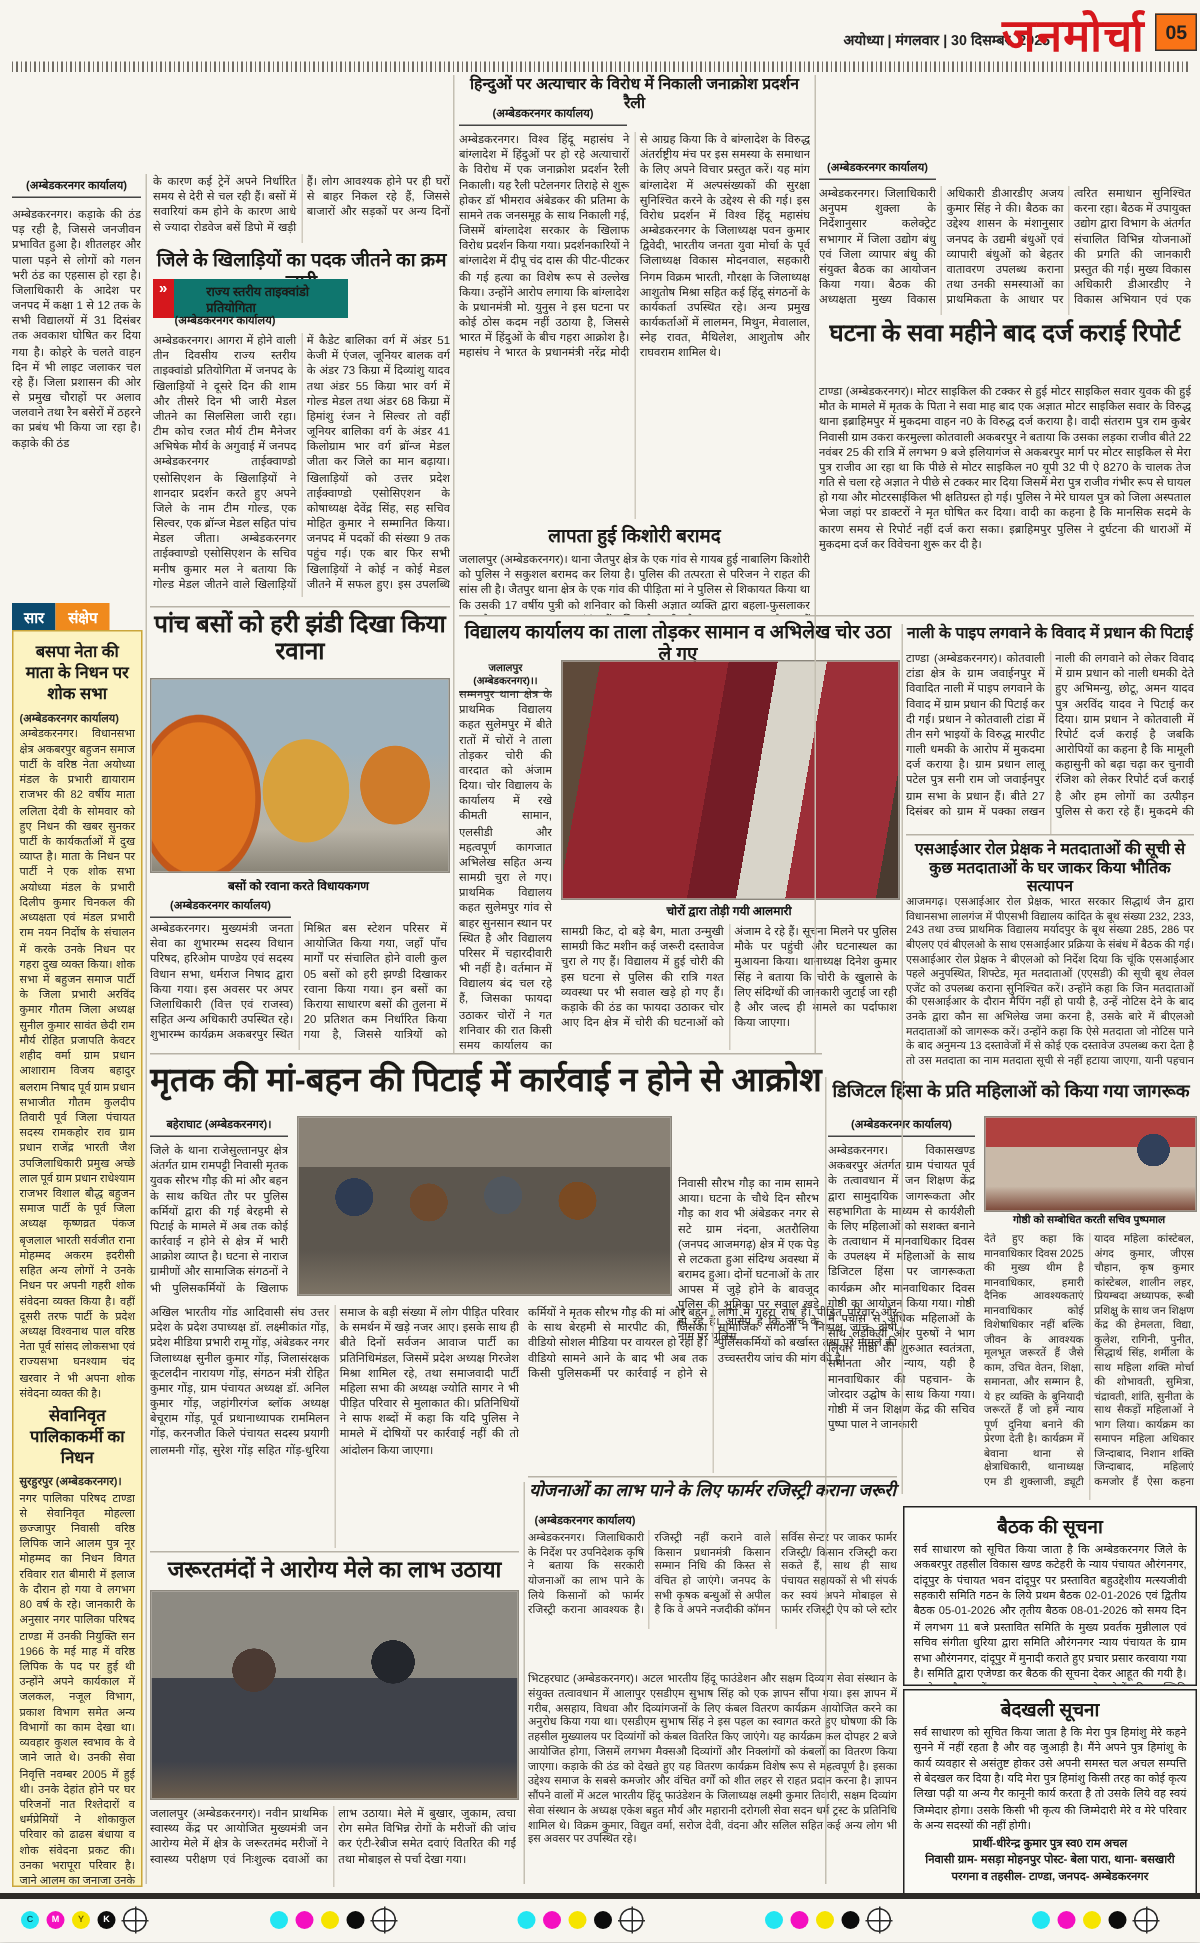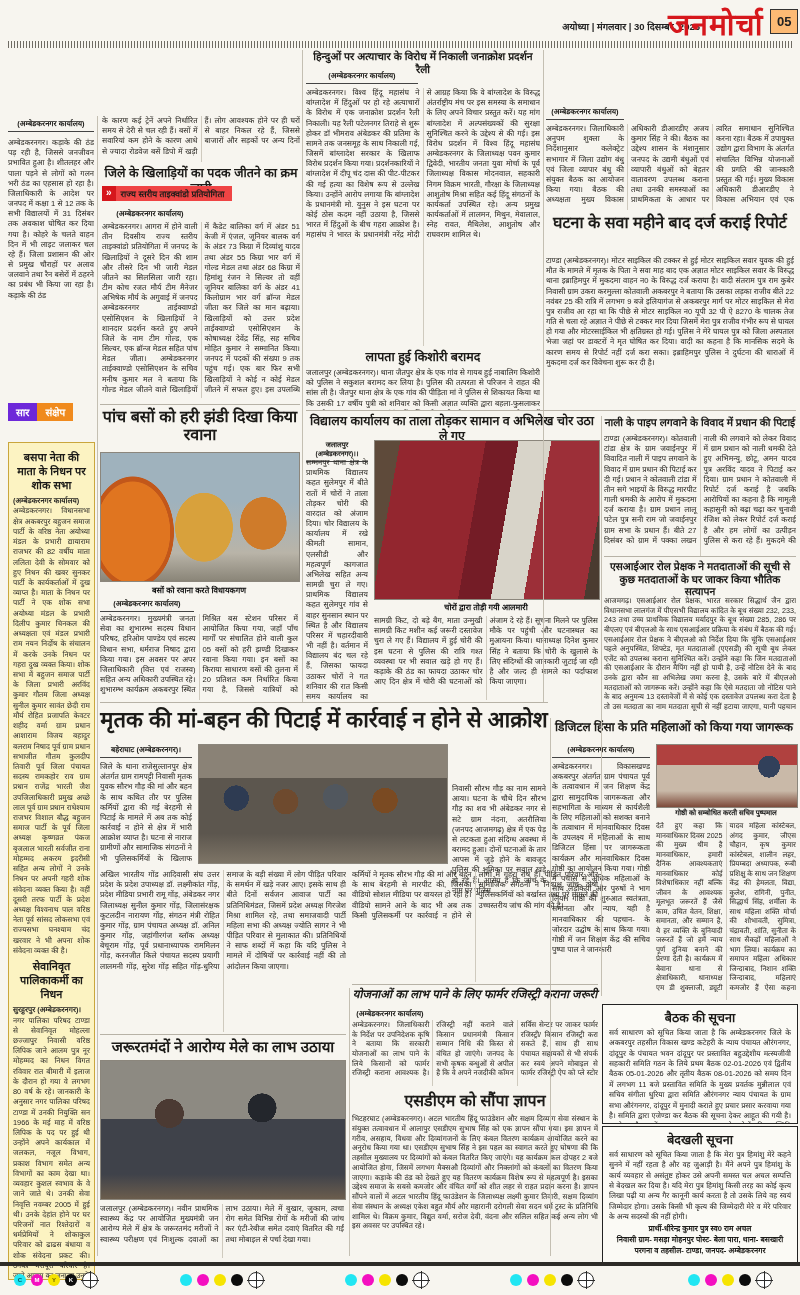--- a/index.html
+++ b/index.html
@@ -5,43 +5,43 @@
   html,body{margin:0;padding:0;}
   body{background:#d8d5cd;font-family:"Liberation Sans","DejaVu Sans",sans-serif;}
   .page{position:relative;width:800px;height:1295px;margin:0 auto;background:#f7f5ef;overflow:hidden;
         box-shadow:0 0 6px rgba(0,0,0,.4);color:#1c1b18;}
   .abs{position:absolute;}
   
   .hdr-region{background:#d6171c;color:#fff;font-weight:800;font-size:19px;padding:3px 14px;display:inline-block;}
   .hdr-section{background:#111;color:#fff;font-weight:800;font-size:19px;padding:3px 26px;display:inline-block;}
   .hdr-edition{font-size:9.5px;font-weight:700;color:#222;}
   .hdr-masthead{color:#d6171c;font-size:30px;font-weight:800;letter-spacing:1px;line-height:1;}
-  .hdr-pageno{border:1.5px solid #333;font-size:13px;font-weight:800;padding:4px 6px;color:#222;background:#fdba74;}
+  .hdr-pageno{border:1.5px solid #333;font-size:13px;font-weight:800;padding:4px 6px;color:#222;background:#f97316;}
   .stripe{background:repeating-linear-gradient(90deg,#57534b 0 1px,transparent 1px 3px);opacity:.85;}
   
   .hl-xl{font-size:27px;line-height:1.12;font-weight:800;text-align:center;}
   .hl-lg{font-size:19px;line-height:1.15;font-weight:800;text-align:center;}
   .hl-md{font-size:16px;line-height:1.15;font-weight:800;text-align:center;}
   .hl-sm{font-size:12.5px;line-height:1.2;font-weight:800;text-align:center;}
   .hl-xs{font-size:10.5px;line-height:1.2;font-weight:800;text-align:center;}
   .dateline{font-size:7.5px;font-weight:700;text-align:center;border-bottom:1px solid #444;padding-bottom:3px;}
   .body-txt{font-size:7.6px;line-height:1.34;text-align:justify;color:#26241f;overflow:hidden;}
   .cols-2{column-count:2;column-gap:7px;column-rule:1px solid #cfcabe;}
   .cols-3{column-count:3;column-gap:7px;column-rule:1px solid #cfcabe;}
   .caption{font-size:8px;font-weight:700;text-align:center;color:#111;}
   .photo{border:1px solid #8b867c;}
   .vline{background:#c4bfb2;width:1px;}
   .hline{background:#b7b2a6;height:1px;}
   
   .kick{display:flex;align-items:stretch;}
   .kick-arrow{background:#d6171c;color:#fff;font-weight:800;font-size:10px;padding:1px 4px;}
-  .kick-label{background:#ef4444;font-weight:800;font-size:8.5px;padding:2px 5px;flex:1;}
-  
-  .side-wrap{background:#fcf3c2;border:1px solid #caa63c;padding:4px 4px 6px 4px;margin-top:21px;}
-  .tag-blue{background:#6d28d9;color:#fff;font-weight:800;font-size:10px;padding:2px 8px;display:inline-block;}
+  .kick-label{background:#0f766e;font-weight:800;font-size:8.5px;padding:2px 22px;flex:1;}
+  
+  .side-wrap{background:#fcf3c2;border:1px solid #caa63c;padding:4px 4px 6px 4px;}
+  .tag-blue{background:#0c4a6e;color:#fff;font-weight:800;font-size:10px;padding:2px 8px;display:inline-block;}
   .tag-orange{background:#f08a1d;color:#fff;font-weight:800;font-size:10px;padding:2px 8px;display:inline-block;}
   .side-hl{font-size:11px;font-weight:800;text-align:center;line-height:1.25;margin:4px 0;}
   .side-body{font-size:7.4px;line-height:1.38;text-align:justify;color:#2b2a26;}
   
   .notice{border:1.5px solid #222;background:#fbfaf5;padding:4px 6px;}
   .notice-title{font-size:12.5px;font-weight:800;text-align:center;margin-bottom:2px;}
   .notice-body{font-size:7.4px;line-height:1.4;text-align:justify;}
   .sig{font-size:7.6px;font-weight:800;text-align:center;line-height:1.45;}
   
   .ph-bus{background:
@@ -162,21 +162,20 @@
   <div class="abs body-txt cols-2" style="left:656px;top:822px;width:140px;height:178px;font-size:7.1px;">देते हुए कहा कि मानवाधिकार दिवस 2025 की मुख्य थीम है मानवाधिकार, हमारी दैनिक आवश्यकताएं मानवाधिकार कोई विशेषाधिकार नहीं बल्कि जीवन के आवश्यक मूलभूत जरूरतें हैं जैसे काम, उचित वेतन, शिक्षा, समानता, और सम्मान है, ये हर व्यक्ति के बुनियादी जरूरतें हैं जो हमें न्याय पूर्ण दुनिया बनाने की प्रेरणा देती है। कार्यक्रम में बेवाना थाना से क्षेत्राधिकारी, थानाध्यक्ष एम डी शुक्लाजी, ड्यूटी यादव महिला कांस्टेबल, अंगद कुमार, जीएस चौहान, कृष कुमार कांस्टेबल, शालीन लहर, प्रियम्बदा अध्यापक, रूबी प्रशिक्षु के साथ जन शिक्षण केंद्र की हेमलता, विद्या, कुलेश, रागिनी, पुनीत, सिद्धार्थ सिंह, शर्मीला के साथ महिला शक्ति मोर्चा की शोभावती, सुमित्रा, चंद्रावती, शांति, सुनीता के साथ सैकड़ों महिलाओं ने भाग लिया। कार्यक्रम का समापन महिला अधिकार जिन्दाबाद, निशान शक्ति जिन्दाबाद, महिलाएं कमजोर हैं ऐसा कहना छोड़ दो, रूढ़िवादी परम्परा की जंजीरों को तोड़ दो के जोरदार उद्घोष के साथ किया गया। क्षेत्राधिकारी और थानाध्यक्ष को संविधान की उद्देशिका भेंटकर कार्यक्रम का समापन किया गया।</div>
 
   <div class="abs hl-md" style="left:100px;top:1038px;width:246px;font-size:15px;">जरूरतमंदों ने आरोग्य मेले का लाभ उठाया</div>
   <div class="abs photo ph-men" style="left:100px;top:1060px;width:244px;height:138px;"></div>
   <div class="abs body-txt cols-2" style="left:100px;top:1204px;width:244px;height:54px;">जलालपुर (अम्बेडकरनगर)। नवीन प्राथमिक स्वास्थ्य केंद्र पर आयोजित मुख्यमंत्री जन आरोग्य मेले में क्षेत्र के जरूरतमंद मरीजों ने स्वास्थ्य परीक्षण एवं निःशुल्क दवाओं का लाभ उठाया। मेले में बुखार, जुकाम, त्वचा रोग समेत विभिन्न रोगों के मरीजों की जांच कर एंटी-रेबीज समेत दवाएं वितरित की गईं तथा मोबाइल से पर्चा देखा गया।</div>
 
   <div class="abs hl-xs" style="left:352px;top:988px;width:246px;font-size:11.5px;font-style:italic;">योजनाओं का लाभ पाने के लिए फार्मर रजिस्ट्री कराना जरूरी</div>
   <div class="abs dateline" style="left:352px;top:1008px;width:76px;border-bottom:none;">(अम्बेडकरनगर कार्यालय)</div>
   <div class="abs body-txt cols-3" style="left:352px;top:1020px;width:246px;height:66px;font-size:7.2px;">अम्बेडकरनगर। जिलाधिकारी के निर्देश पर उपनिदेशक कृषि ने बताया कि सरकारी योजनाओं का लाभ पाने के लिये किसानों को फार्मर रजिस्ट्री कराना आवश्यक है। रजिस्ट्री नहीं कराने वाले किसान प्रधानमंत्री किसान सम्मान निधि की किस्त से वंचित हो जाएंगे। जनपद के सभी कृषक बन्धुओं से अपील है कि वे अपने नजदीकी कॉमन सर्विस सेन्टर पर जाकर फार्मर रजिस्ट्री/ किसान रजिस्ट्री करा सकते हैं, साथ ही साथ पंचायत सहायकों से भी संपर्क कर स्वयं अपने मोबाइल से फार्मर रजिस्ट्री ऐप को प्ले स्टोर के माध्यम से डाउनलोड करते हुये कर सकते हैं। इस कार्य को प्रत्येक दशा में किसानों को कराना अनिवार्य है क्योंकि इसी दशा में भारत सरकार द्वारा पीएम किसान सम्मान निधि की अगली किस्त जो भेजी जानी है भेजी जायेगी। फार्मर रजिस्ट्री बनाने में खतौनी या आधार में नेम मिस मैच हो रहा है, के संशोधन की भी व्यवस्था तहसील पर दी गयी है। अतः जनपद के जिन किसान भाइयों का फार्मर रजिस्ट्री बनवाने में खतौनी या आधार में नेम मिसमैच हो रहा है वह अपने सम्बन्धित तहसील में जाकर संशोधन जल्द से जल्द करा लें। नेम मिसमैच का संशोधन तत्काल करने के लिये जिलाधिकारी द्वारा सभी उप जिलाधिकारियों को निर्देशित भी किया गया है।</div>
 
-  <div class="abs hl-md" style="left:352px;top:1092px;width:246px;">एसडीएम को सौंपा ज्ञापन</div>
   <div class="abs body-txt" style="left:352px;top:1114px;width:246px;height:144px;font-size:7.3px;">भिटहरघाट (अम्बेडकरनगर)। अटल भारतीय हिंदू फाउंडेशन और सक्षम दिव्यांग सेवा संस्थान के संयुक्त तत्वावधान में आलापुर एसडीएम सुभाष सिंह को एक ज्ञापन सौंपा गया। इस ज्ञापन में गरीब, असहाय, विधवा और दिव्यांगजनों के लिए कंबल वितरण कार्यक्रम आयोजित करने का अनुरोध किया गया था। एसडीएम सुभाष सिंह ने इस पहल का स्वागत करते हुए घोषणा की कि तहसील मुख्यालय पर दिव्यांगों को कंबल वितरित किए जाएंगे। यह कार्यक्रम कल दोपहर 2 बजे आयोजित होगा, जिसमें लगभग मैक्सऔ दिव्यांगों और निक्लांगों को कंबलों का वितरण किया जाएगा। कड़ाके की ठंड को देखते हुए यह वितरण कार्यक्रम विशेष रूप से महत्वपूर्ण है। इसका उद्देश्य समाज के सबसे कमजोर और वंचित वर्गों को शीत लहर से राहत प्रदान करना है। ज्ञापन सौंपने वालों में अटल भारतीय हिंदू फाउंडेशन के जिलाध्यक्ष लक्ष्मी कुमार तिवारी, सक्षम दिव्यांग सेवा संस्थान के अध्यक्ष एकेश बहुत मौर्य और महारानी दरोगली सेवा सदन धर्म ट्रस्ट के प्रतिनिधि शामिल थे। विक्रम कुमार, विद्युत वर्मा, सरोज देवी, वंदना और सलिल सहित कई अन्य लोग भी इस अवसर पर उपस्थित रहे।</div>
 
   <div class="abs notice" style="left:602px;top:1004px;width:182px;height:110px;overflow:hidden;">
     <div class="notice-title">बैठक की सूचना</div>
     <div class="notice-body">सर्व साधारण को सूचित किया जाता है कि अम्बेडकरनगर जिले के अकबरपुर तहसील विकास खण्ड कटेहरी के न्याय पंचायत औरंगनगर, दांदूपुर के पंचायत भवन दांदूपुर पर प्रस्तावित बहुउद्देशीय मत्स्यजीवी सहकारी समिति गठन के लिये प्रथम बैठक 02-01-2026 एवं द्वितीय बैठक 05-01-2026 और तृतीय बैठक 08-01-2026 को समय दिन में लगभग 11 बजे प्रस्तावित समिति के मुख्य प्रवर्तक मुन्नीलाल एवं सचिव संगीता धुरिया द्वारा समिति औरंगनगर न्याय पंचायत के ग्राम सभा औरंगनगर, दांदूपुर में मुनादी कराते हुए प्रचार प्रसार करवाया गया है। समिति द्वारा एजेण्डा कर बैठक की सूचना देकर आहूत की गयी है। उपरोक्त बैठक में समस्त मछुआ समुदाय के लोगों की उपस्थिति अनिवार्य है।</div>
   </div>
   <div class="abs notice" style="left:602px;top:1126px;width:182px;height:128px;overflow:hidden;">
     <div class="notice-title">बेदखली सूचना</div>
     <div class="notice-body">सर्व साधारण को सूचित किया जाता है कि मेरा पुत्र हिमांशु मेरे कहने सुनने में नहीं रहता है और वह जुआड़ी है। मैंने अपने पुत्र हिमांशु के कार्य व्यवहार से असंतुष्ट होकर उसे अपनी समस्त चल अचल सम्पत्ति से बेदखल कर दिया है। यदि मेरा पुत्र हिमांशु किसी तरह का कोई कृत्य लिखा पढ़ी या अन्य गैर कानूनी कार्य करता है तो उसके लिये वह स्वयं जिम्मेदार होगा। उसके किसी भी कृत्य की जिम्मेदारी मेरे व मेरे परिवार के अन्य सदस्यों की नहीं होगी।</div>
     <div class="sig">प्रार्थी-धीरेन्द्र कुमार पुत्र स्व0 राम अचल</div>

